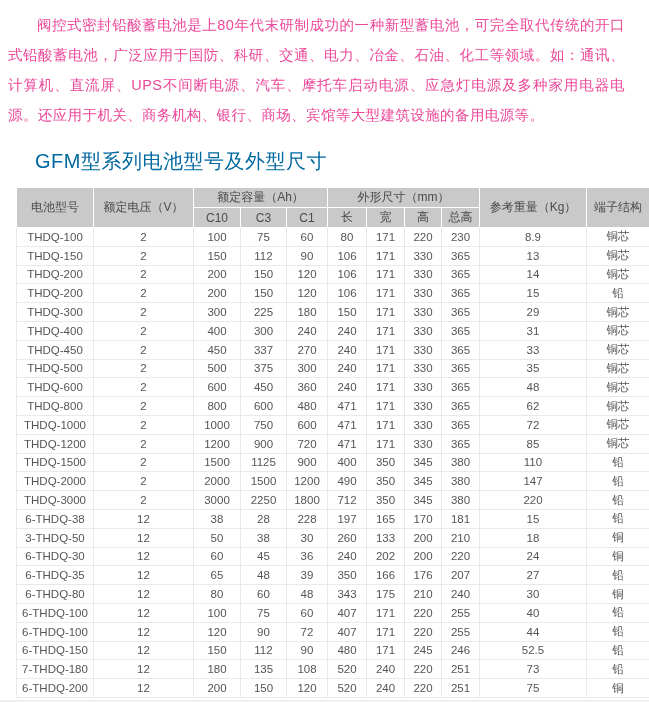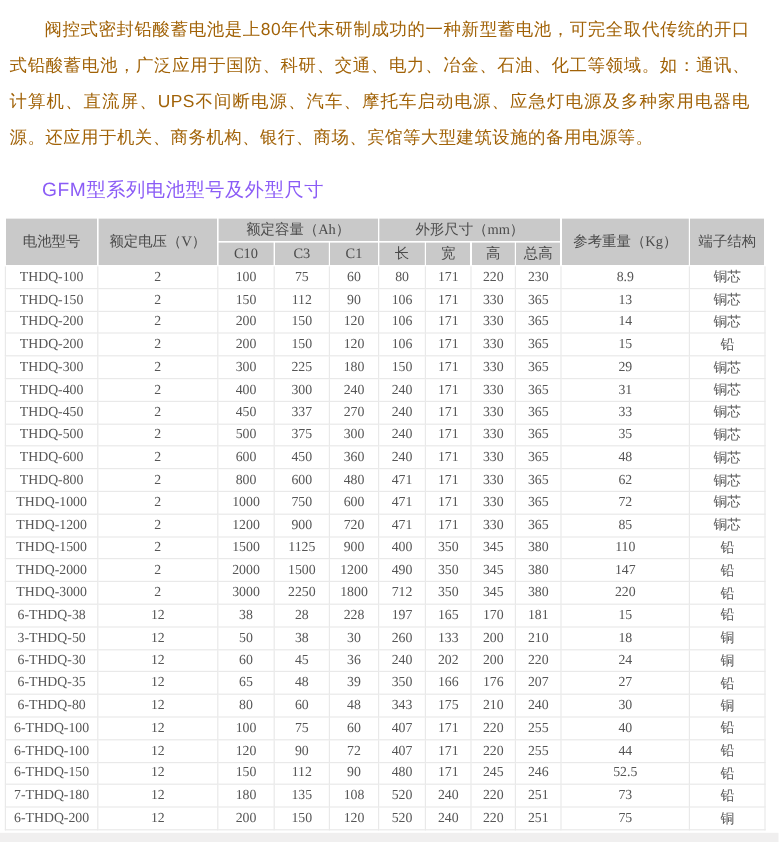--- a/index.html
+++ b/index.html
@@ -13,38 +13,37 @@
     width: 649px;
     min-height: 702px;
     background: #ffffff;
     overflow: hidden;
   }
   .intro {
     margin: 0;
     padding: 10px 24px 0 8px;
     font-size: 14.5px;
     line-height: 30px;
-    color: #a16207;
+    color: #ec4899;
     text-indent: 2em;
     letter-spacing: 0.4px;
     text-align: justify;
   }
   .section-title {
     margin: 18px 0 12px 35px;
-    font-size: 16px;
+    font-size: 20px;
     font-weight: normal;
-    color: #8b5cf6;
+    color: #0369a1;
     letter-spacing: 0.5px;
   }
   table.spec {
     border-collapse: collapse;
     table-layout: fixed;
     width: 633px;
-    margin-left: 4px;
-    font-family: Liberation Serif, serif;
+    margin-left: 16px;
   }
   table.spec thead th {
     background: #c9c9c9;
     border: 1px solid #ffffff;
     color: #4b4b4b;
     font-weight: normal;
     font-size: 12px;
     height: 20px;
     padding: 0 2px;
     text-align: center;

